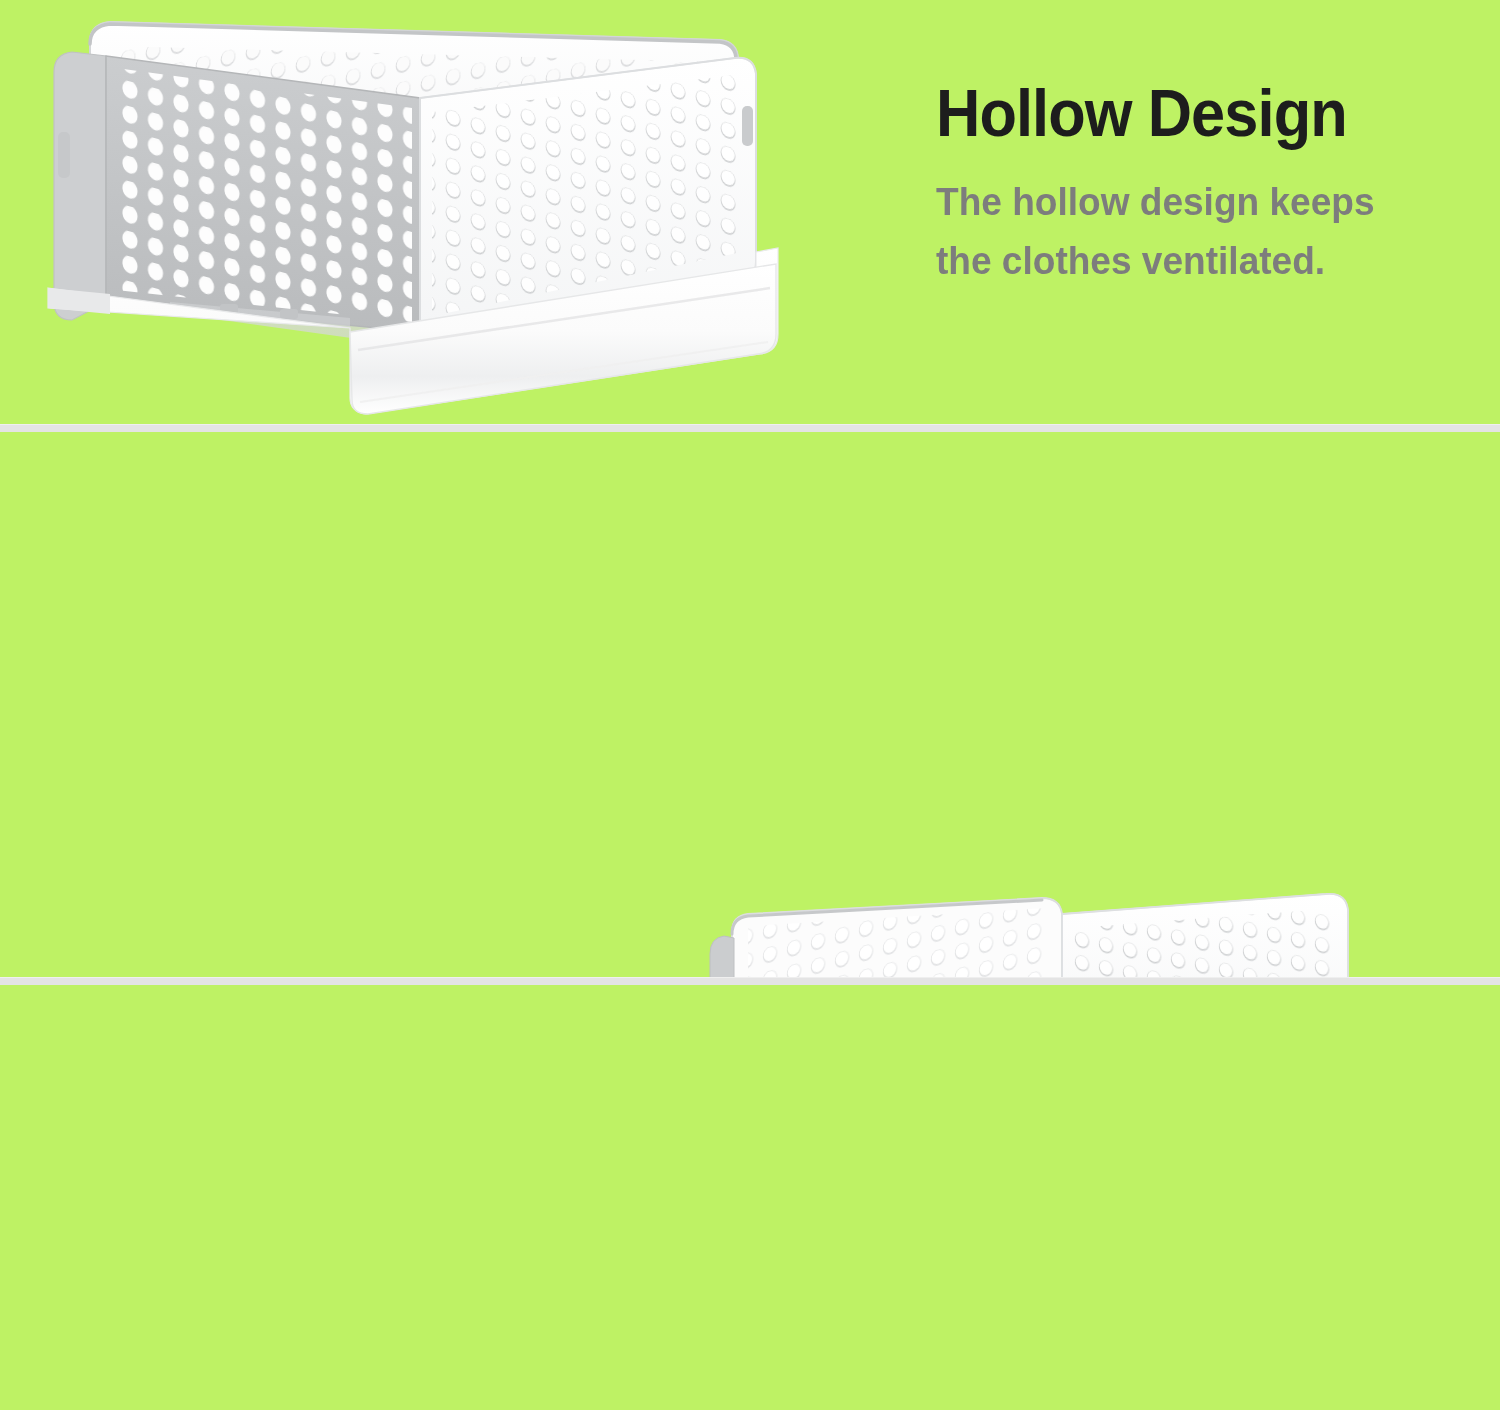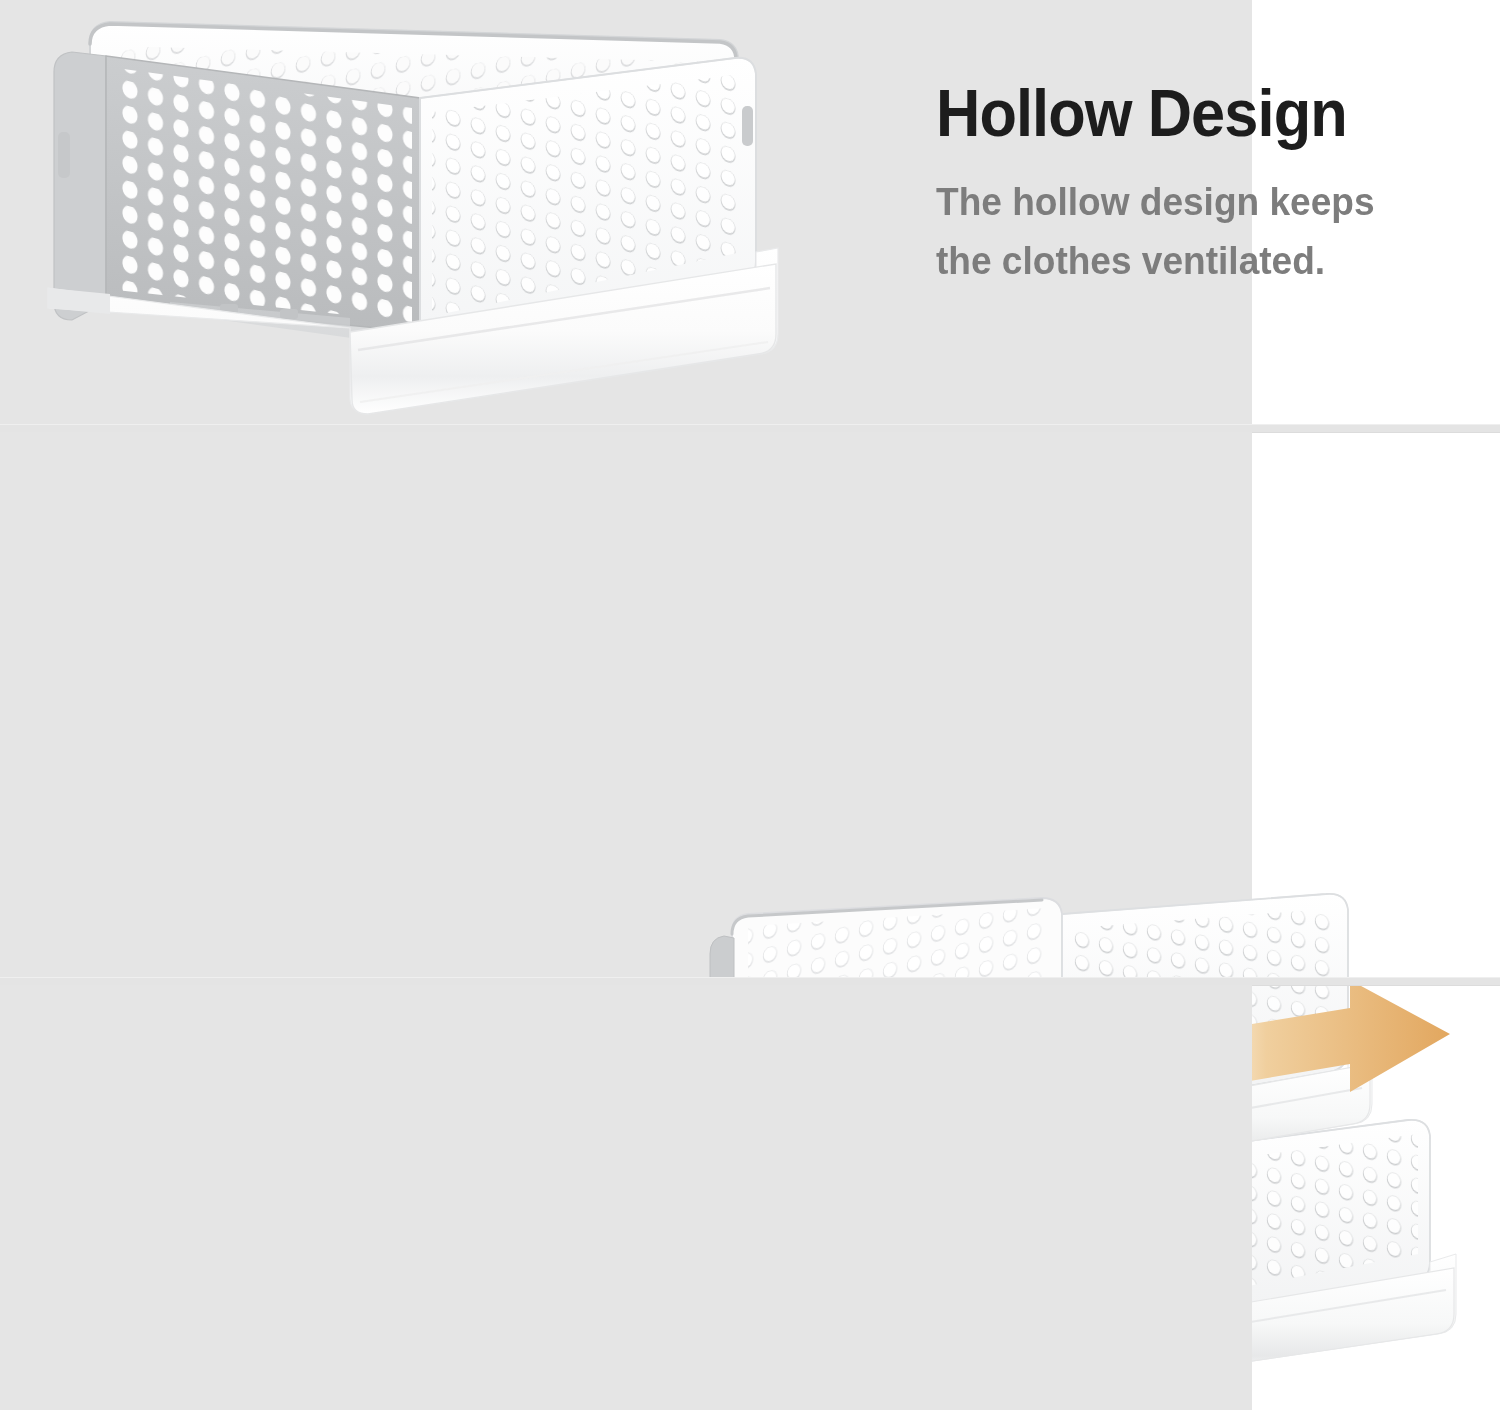--- a/index.html
+++ b/index.html
@@ -18,22 +18,22 @@
   .page {
     position: absolute;
     inset: 0;
     background: #ffffff;
   }
 
   
   .panel {
     position: absolute;
     left: 0;
-    width: 1252px;
-    background: #e5e5e5;
+    width: 1500px;
+    background: #bef264;
   }
   #panel-1 { top: 0;    height: 425px; }
   #panel-2 { top: 432px; height: 546px; }
   #panel-3 { top: 985px; height: 425px; }
 
   .divider {
     position: absolute;
     left: 0;
     width: 1500px;
     height: 7px;

